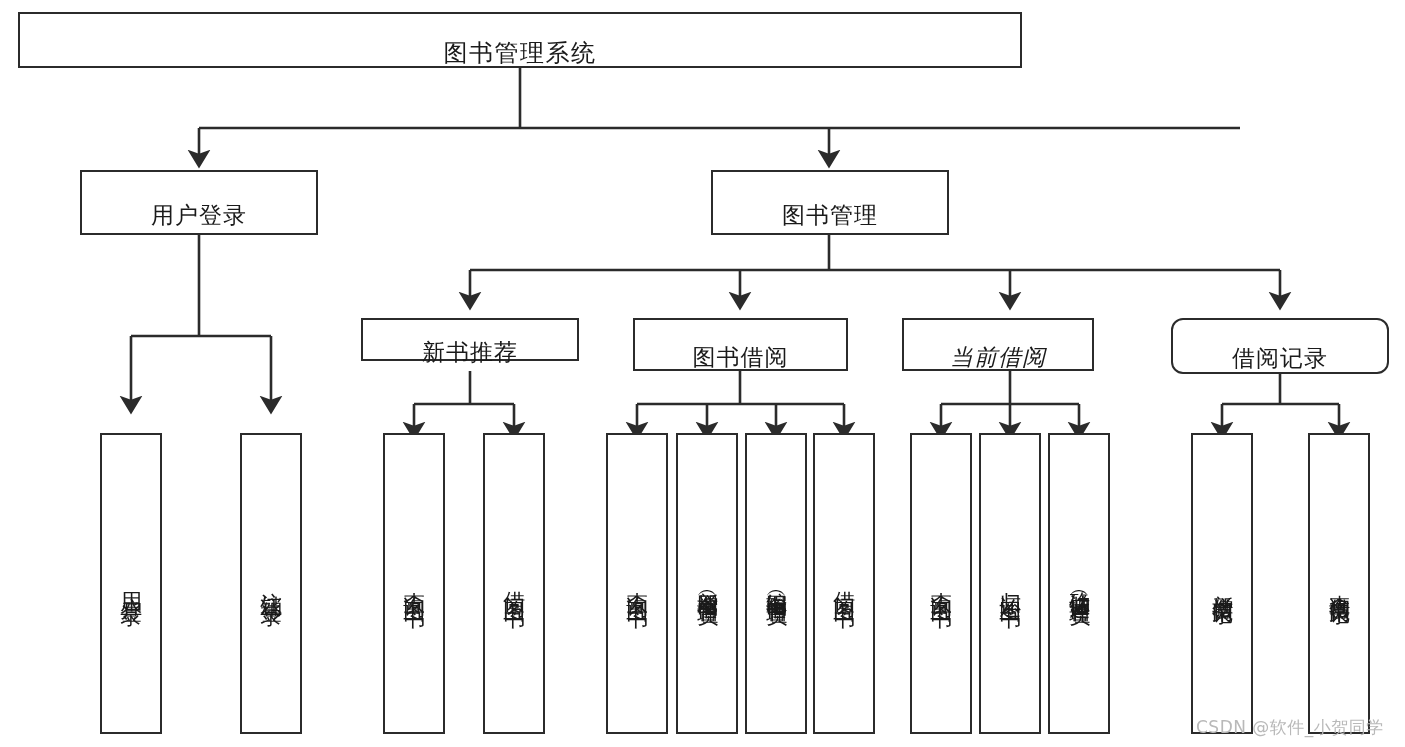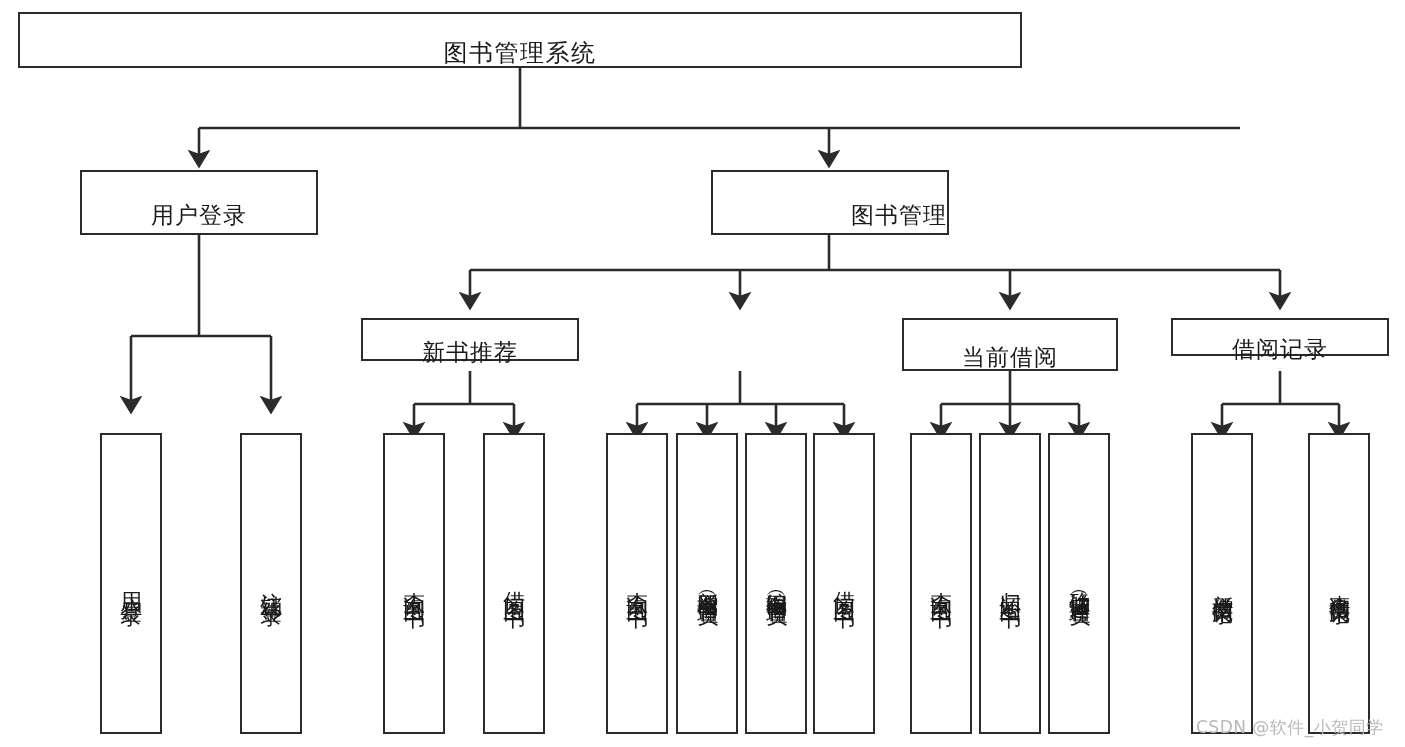--- a/index.html
+++ b/index.html
@@ -136,31 +136,34 @@
     </g>
   </svg>
 
   <div class="node horiz root" style="left:18px; top:12px; width:1004px; height:56px;">
     <span class="node-label">图书管理系统</span>
   </div>
 
   <div class="node horiz" style="left:80px; top:170px; width:238px; height:65px;">
     <span class="node-label">用户登录</span>
   </div>
-  <div class="node horiz" style="left:711px; top:170px; width:238px; height:65px;justify-content:flex-end;">
+  <div class="node horiz" style="left:711px; top:170px; width:238px; height:65px;">
     <span class="node-label">图书管理</span>
   </div>
 
   <div class="node horiz" style="left:361px; top:318px; width:218px; height:43px;">
     <span class="node-label">新书推荐</span>
   </div>
-  <div class="node horiz" style="left:902px; top:318px; width:216px; height:53px;">
+  <div class="node horiz" style="left:633px; top:318px; width:215px; height:53px;">
+    <span class="node-label">图书借阅</span>
+  </div>
+  <div class="node horiz" style="left:902px; top:318px; width:192px; height:53px;font-style:italic;">
     <span class="node-label">当前借阅</span>
   </div>
-  <div class="node horiz" style="left:1171px; top:318px; width:218px; height:38px;">
+  <div class="node horiz" style="left:1171px; top:318px; width:218px; height:56px;border-radius:12px;">
     <span class="node-label">借阅记录</span>
   </div>
 
   <div class="node vert" style="left:100px; top:433px; width:62px; height:301px;">
     <span class="node-label">用户登录</span>
   </div>
   <div class="node vert" style="left:240px; top:433px; width:62px; height:301px;">
     <span class="node-label">注销登录</span>
   </div>
 

